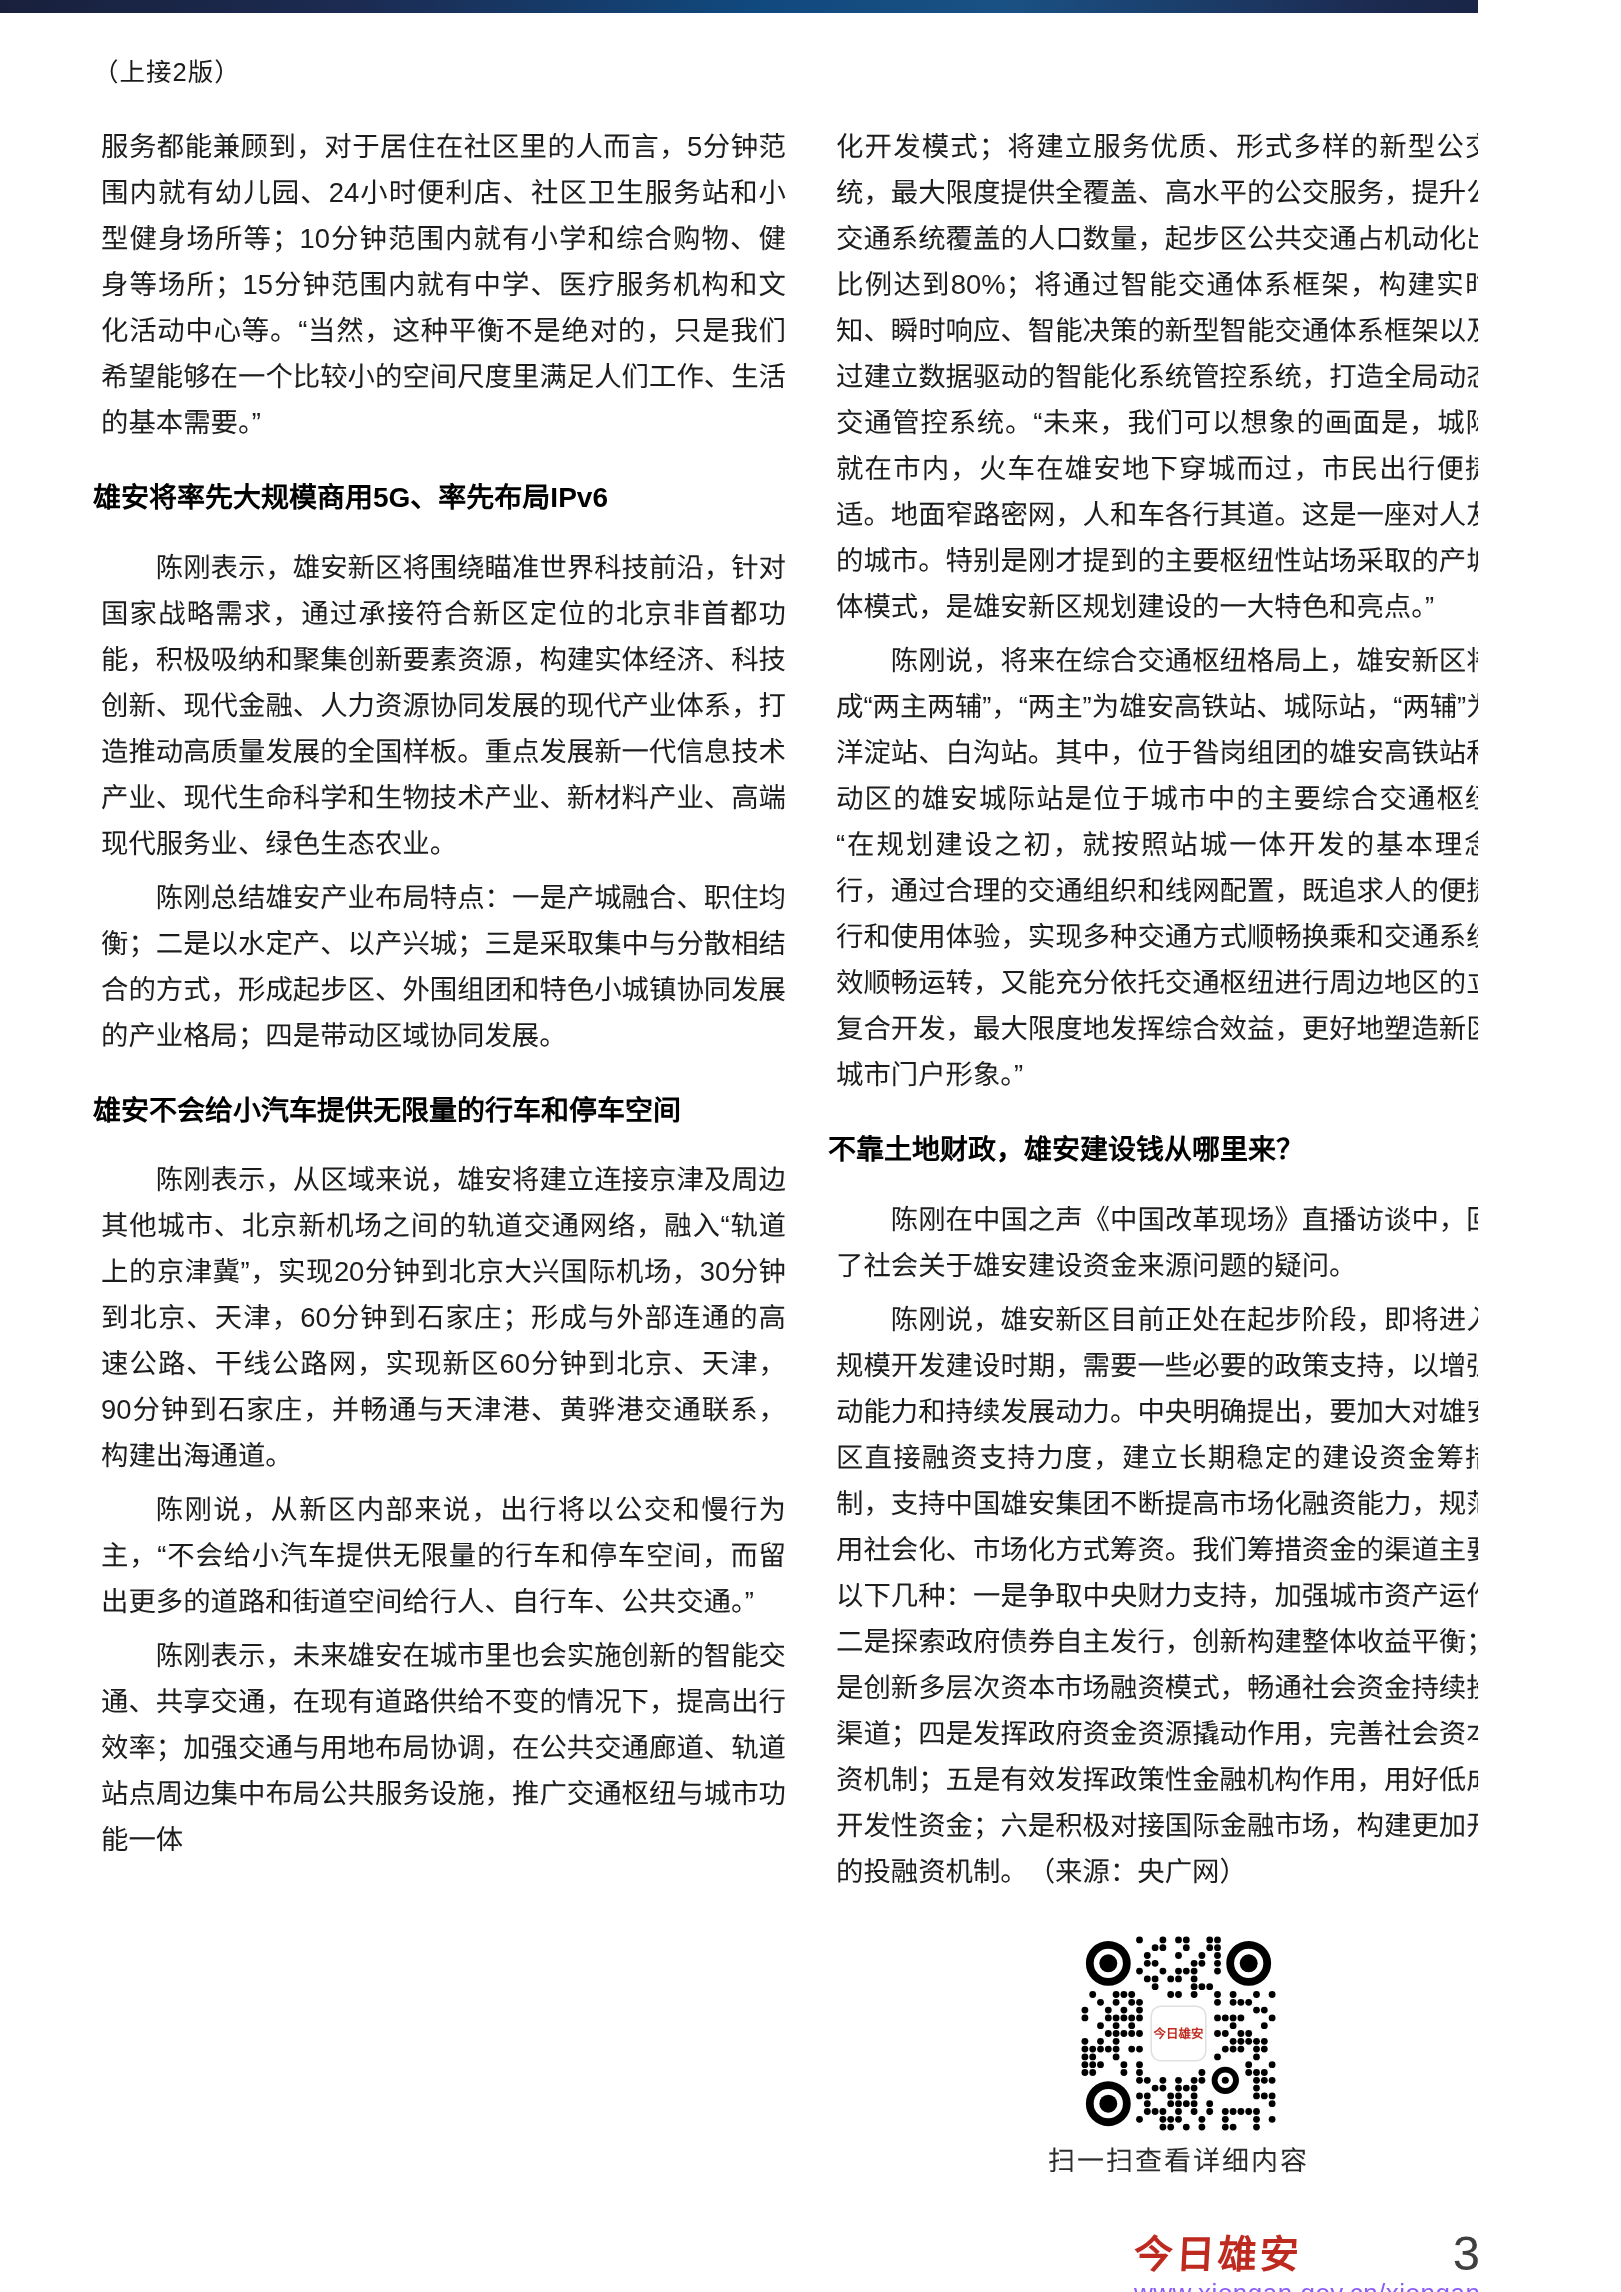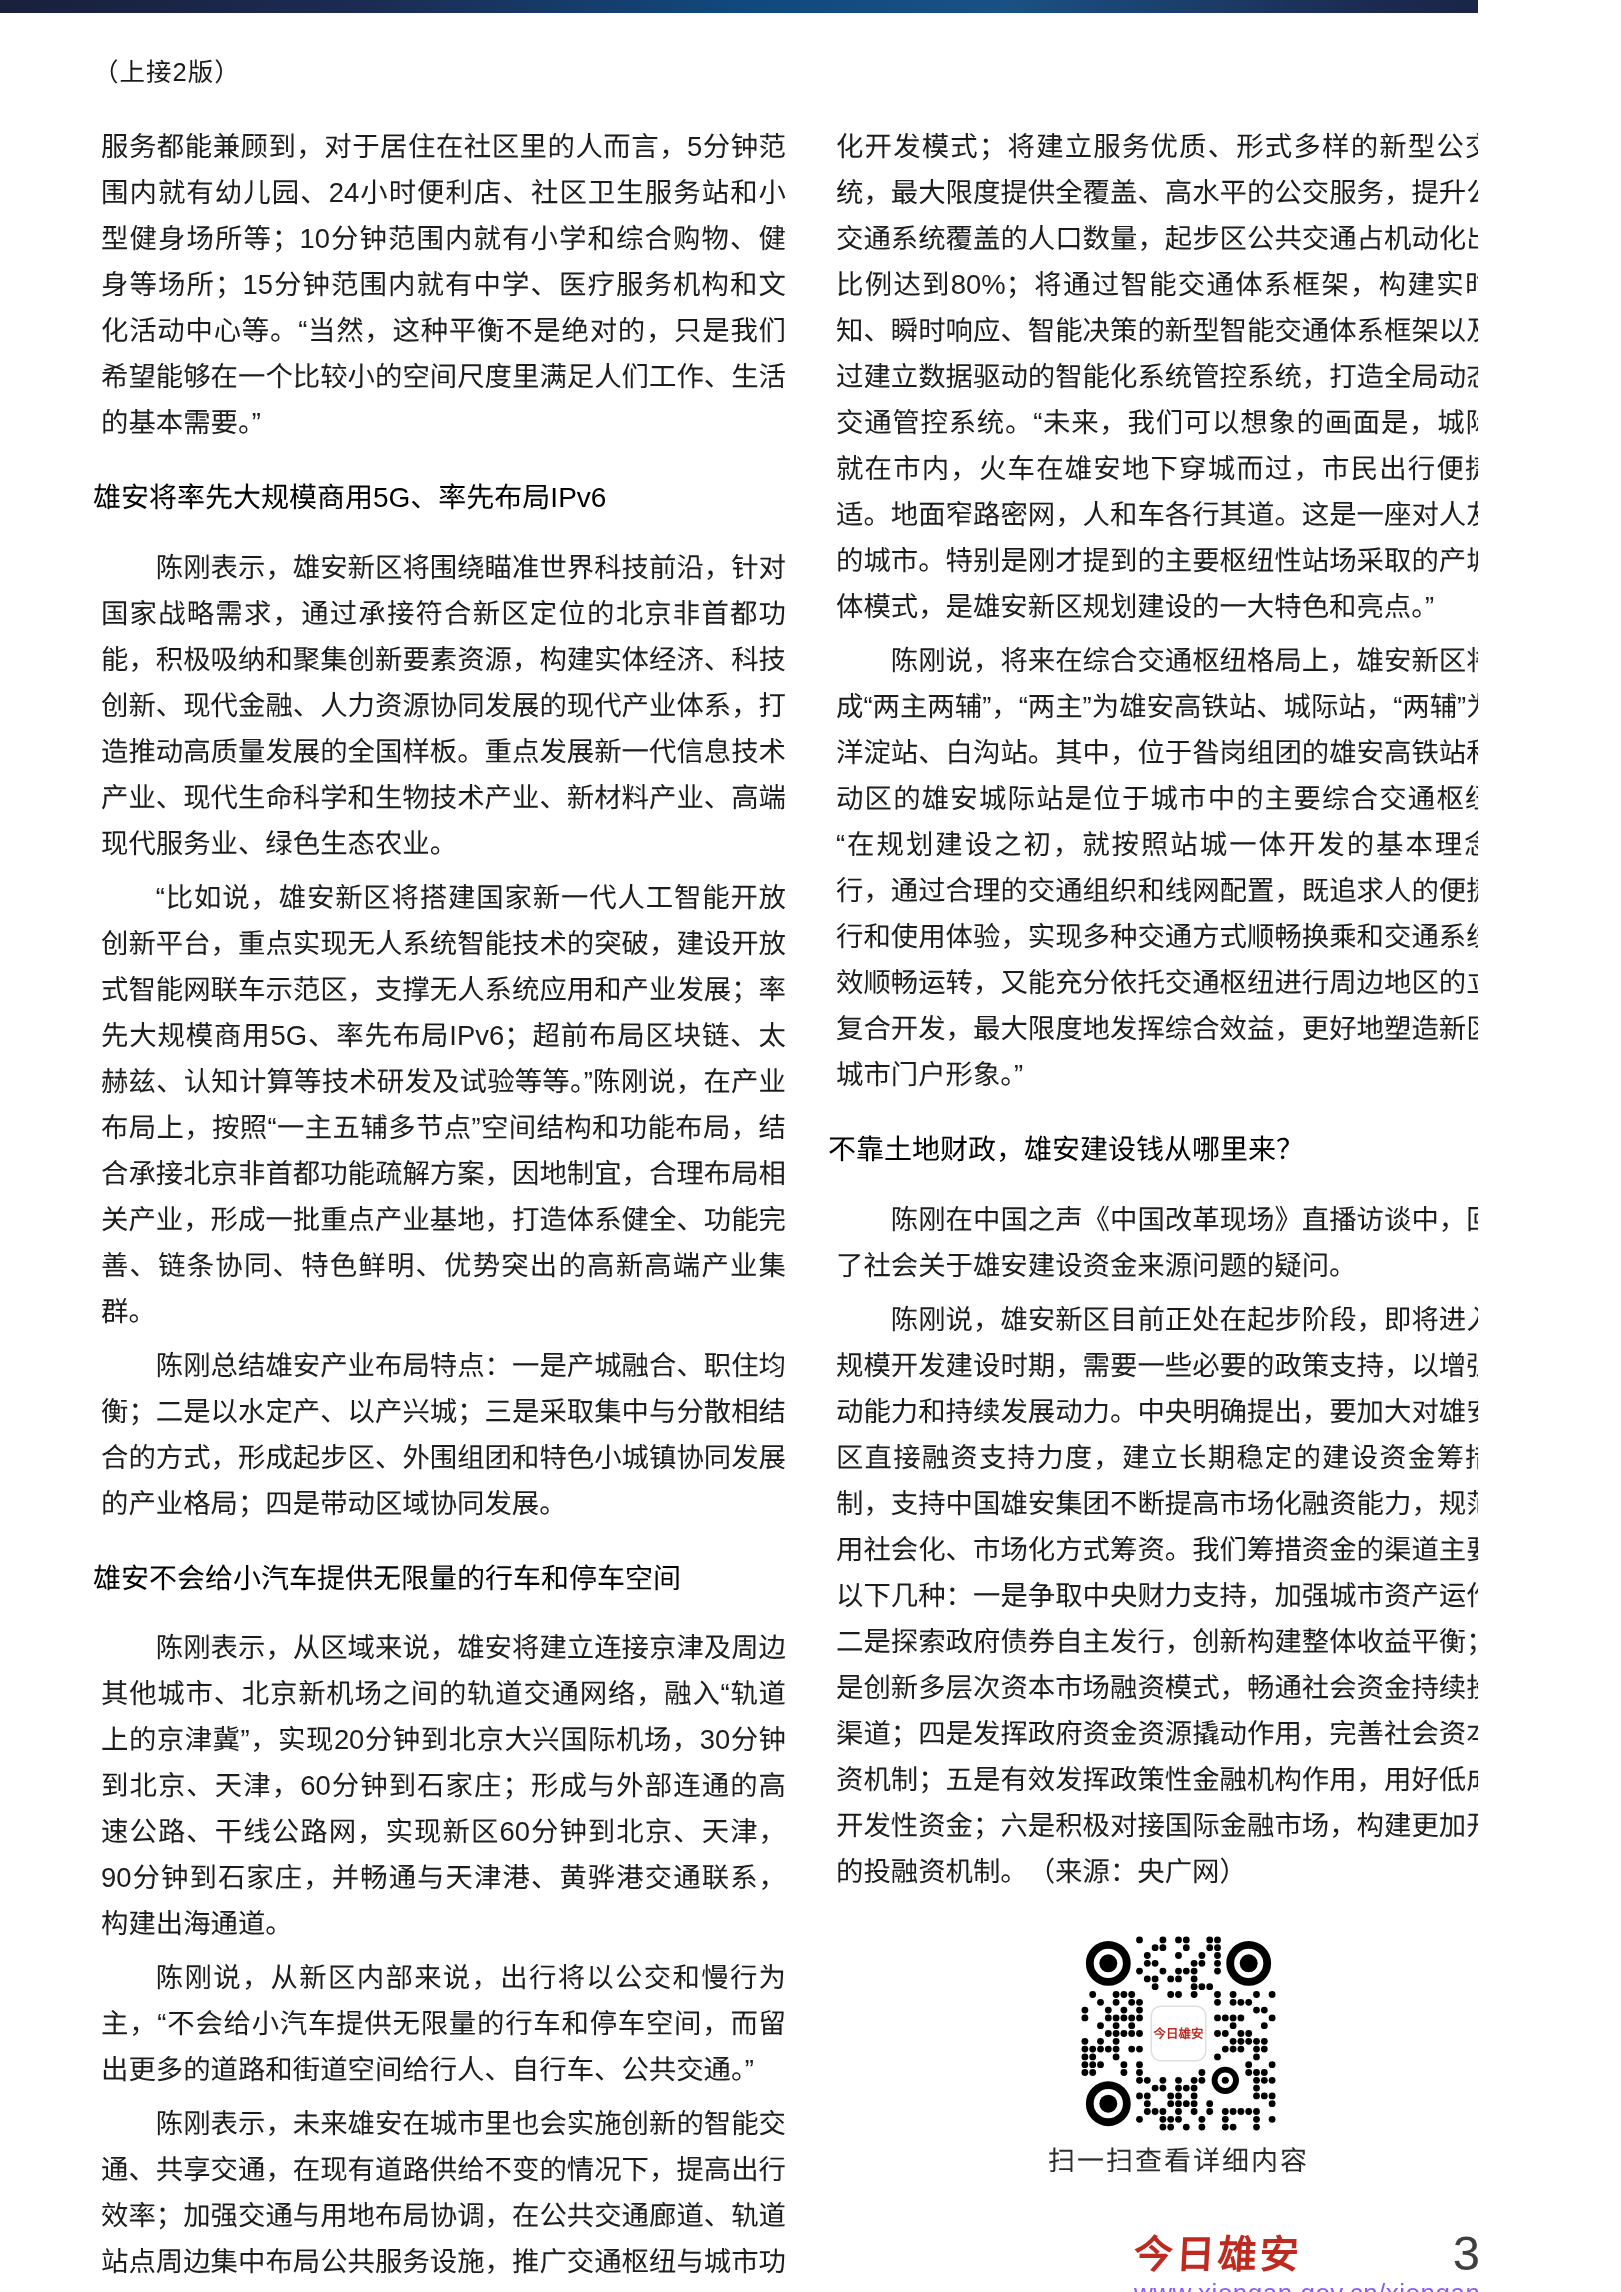--- a/index.html
+++ b/index.html
@@ -27,21 +27,21 @@
     margin:8px;
     font-size:27.4px;line-height:46px;
     text-align:justify;
     text-indent:2em;
     color:#1c1c1c;
   }
   .col p.noindent{text-indent:0;}
   .col h2{
     margin:29px 0 23.5px 0;
     font-size:28px;line-height:46px;
-    font-weight:normal;color:#000;
+    font-weight:bold;color:#000;
     text-indent:0;
   }
   .qr-wrap{
     margin-top:41px;
     display:flex;flex-direction:column;align-items:center;
   }
   .qr-box{width:195px;height:195px;}
   .qr-caption{
     margin-top:8px;
     font-size:27px;color:#2b2b2b;letter-spacing:2px;
@@ -78,21 +78,20 @@
 <div class="page">
   <div class="topbar"></div>
 
   <div class="continued">（上接2版）</div>
 
   <div class="columns">
     <div class="col" id="col-left">
         <p class="noindent">服务都能兼顾到，对于居住在社区里的人而言，5分钟范围内就有幼儿园、24小时便利店、社区卫生服务站和小型健身场所等；10分钟范围内就有小学和综合购物、健身等场所；15分钟范围内就有中学、医疗服务机构和文化活动中心等。“当然，这种平衡不是绝对的，只是我们希望能够在一个比较小的空间尺度里满足人们工作、生活的基本需要。”</p>
         <h2>雄安将率先大规模商用5G、率先布局IPv6</h2>
         <p>陈刚表示，雄安新区将围绕瞄准世界科技前沿，针对国家战略需求，通过承接符合新区定位的北京非首都功能，积极吸纳和聚集创新要素资源，构建实体经济、科技创新、现代金融、人力资源协同发展的现代产业体系，打造推动高质量发展的全国样板。重点发展新一代信息技术产业、现代生命科学和生物技术产业、新材料产业、高端现代服务业、绿色生态农业。</p>
-        <p>“比如说，雄安新区将搭建国家新一代人工智能开放创新平台，重点实现无人系统智能技术的突破，建设开放式智能网联车示范区，支撑无人系统应用和产业发展；率先大规模商用5G、率先布局IPv6；超前布局区块链、太赫兹、认知计算等技术研发及试验等等。”陈刚说，在产业布局上，按照“一主五辅多节点”空间结构和功能布局，结合承接北京非首都功能疏解方案，因地制宜，合理布局相关产业，形成一批重点产业基地，打造体系健全、功能完善、链条协同、特色鲜明、优势突出的高新高端产业集群。</p>
         <p>陈刚总结雄安产业布局特点：一是产城融合、职住均衡；二是以水定产、以产兴城；三是采取集中与分散相结合的方式，形成起步区、外围组团和特色小城镇协同发展的产业格局；四是带动区域协同发展。</p>
         <h2>雄安不会给小汽车提供无限量的行车和停车空间</h2>
         <p>陈刚表示，从区域来说，雄安将建立连接京津及周边其他城市、北京新机场之间的轨道交通网络，融入“轨道上的京津冀”，实现20分钟到北京大兴国际机场，30分钟到北京、天津，60分钟到石家庄；形成与外部连通的高速公路、干线公路网，实现新区60分钟到北京、天津，90分钟到石家庄，并畅通与天津港、黄骅港交通联系，构建出海通道。</p>
         <p>陈刚说，从新区内部来说，出行将以公交和慢行为主，“不会给小汽车提供无限量的行车和停车空间，而留出更多的道路和街道空间给行人、自行车、公共交通。”</p>
         <p>陈刚表示，未来雄安在城市里也会实施创新的智能交通、共享交通，在现有道路供给不变的情况下，提高出行效率；加强交通与用地布局协调，在公共交通廊道、轨道站点周边集中布局公共服务设施，推广交通枢纽与城市功能一体</p>
       </div>
 
     <div class="col" id="col-right">
 
     <p class="noindent">化开发模式；将建立服务优质、形式多样的新型公交系统，最大限度提供全覆盖、高水平的公交服务，提升公共交通系统覆盖的人口数量，起步区公共交通占机动化出行比例达到80%；将通过智能交通体系框架，构建实时感知、瞬时响应、智能决策的新型智能交通体系框架以及通过建立数据驱动的智能化系统管控系统，打造全局动态的交通管控系统。“未来，我们可以想象的画面是，城际站就在市内，火车在雄安地下穿城而过，市民出行便捷舒适。地面窄路密网，人和车各行其道。这是一座对人友好的城市。特别是刚才提到的主要枢纽性站场采取的产城一体模式，是雄安新区规划建设的一大特色和亮点。”</p>

